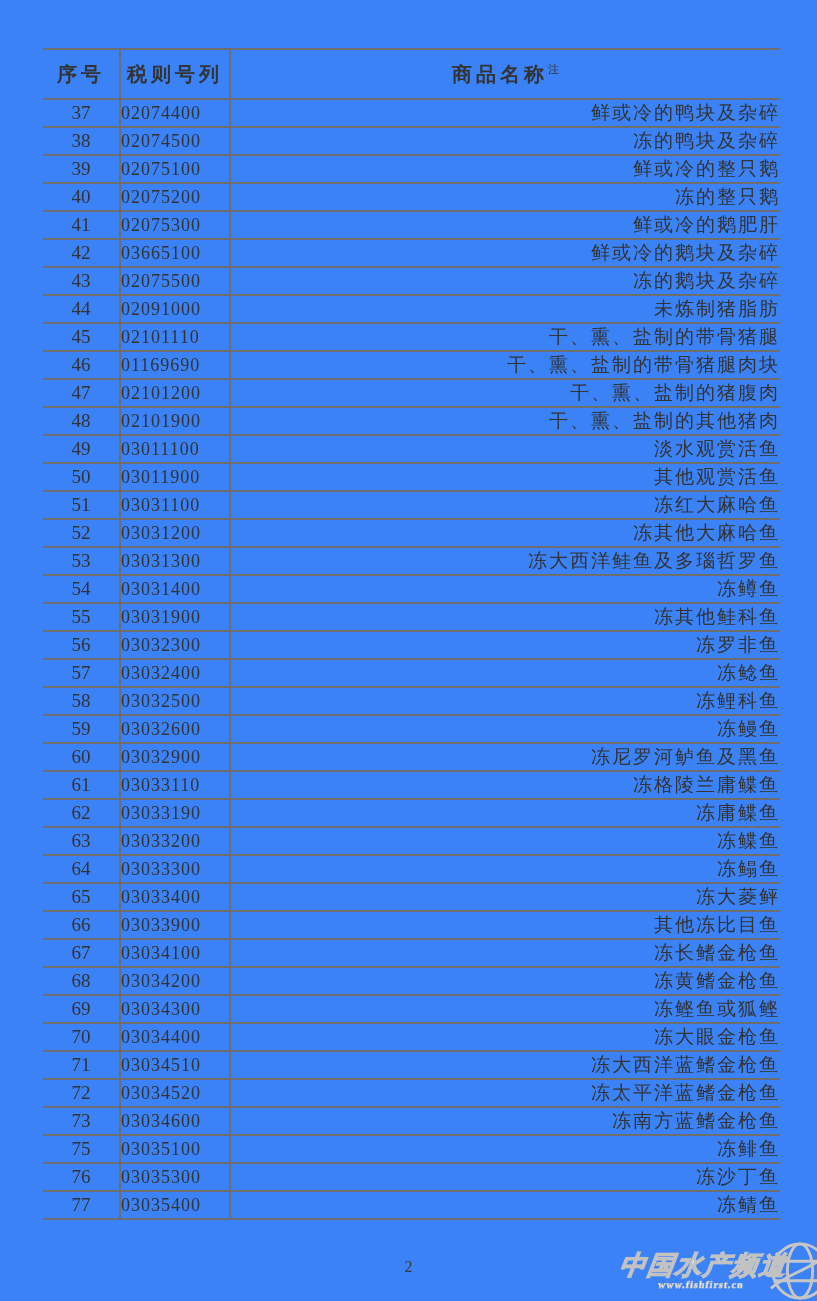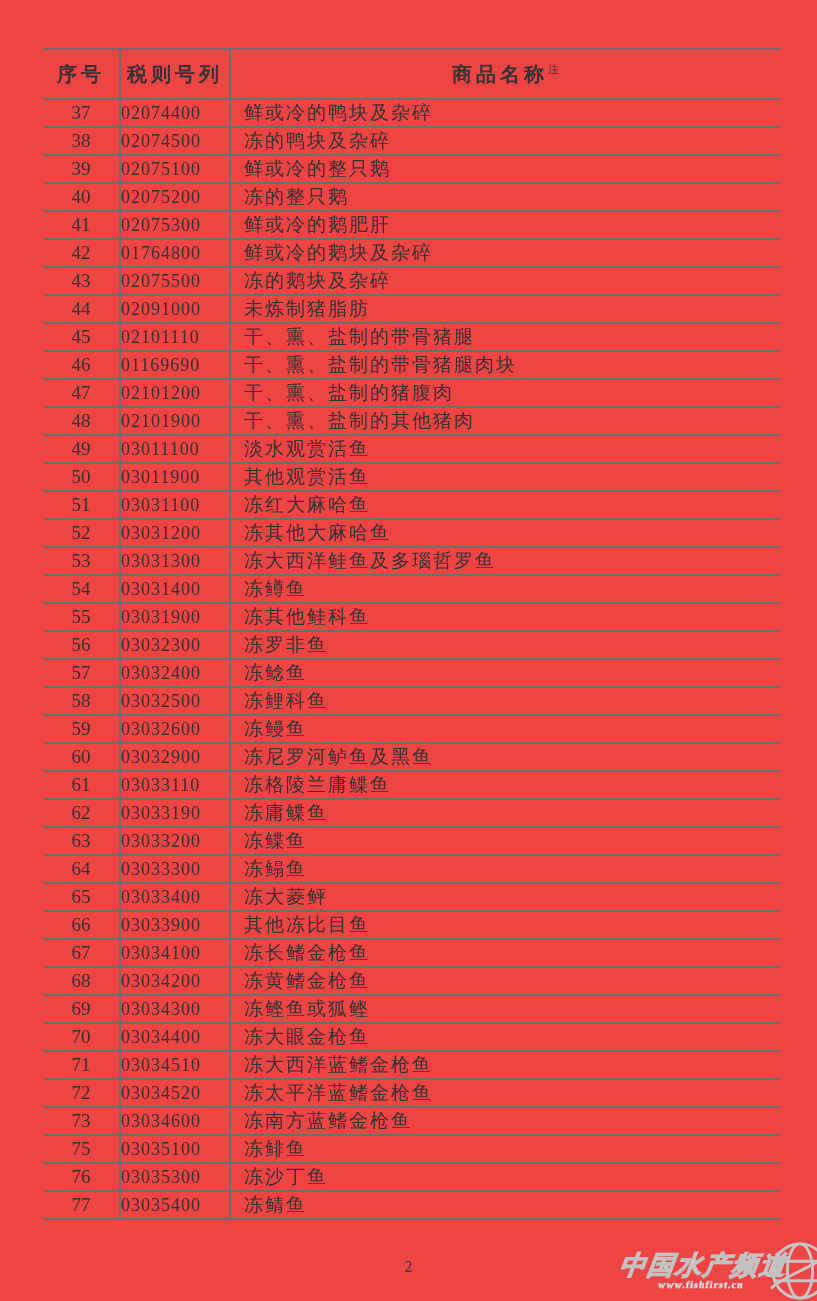--- a/index.html
+++ b/index.html
@@ -4,21 +4,21 @@
 <style>
   * { margin: 0; padding: 0; box-sizing: border-box; }
   html, body { background: #ffffff; }
   body { font-family: "Liberation Serif", "DejaVu Serif", serif; }
 
   .page {
     position: relative;
     width: 817px;
     height: 1301px;
     margin: 0 auto;
-    background: #ef4444;
+    background: #3b82f6;
     overflow: hidden;
     color: #2f2f2f;
   }
 
   
   .tariff-table {
     position: absolute;
     left: 43px;
     top: 48px;
     width: 737px;
@@ -54,21 +54,21 @@
     font-size: 11px;
     font-weight: normal;
     letter-spacing: 0;
     vertical-align: super;
     line-height: 0;
   }
 
   .tariff-table tbody td { height: 26px; font-size: 19px; line-height: 26px; }
   .tariff-table td.cell-index { text-align: center; font-size: 19px; }
   .tariff-table td.cell-code  { text-align: left; font-size: 18px; letter-spacing: 1px; }
-  .tariff-table td.cell-name  { text-align: left; padding-left: 13px; letter-spacing: 2px; }
+  .tariff-table td.cell-name  { text-align: right; padding-left: 13px; letter-spacing: 2px; }
 
   
   .page-number {
     position: absolute;
     left: 0; right: 0;
     top: 1258px;
     text-align: center;
     font-size: 16px;
     color: #3a3a3a;
     font-family: "Liberation Serif", "DejaVu Serif", serif;
@@ -146,21 +146,21 @@
           <td class="cell-code">02075200</td>
           <td class="cell-name">冻的整只鹅</td>
         </tr>
         <tr>
           <td class="cell-index">41</td>
           <td class="cell-code">02075300</td>
           <td class="cell-name">鲜或冷的鹅肥肝</td>
         </tr>
         <tr>
           <td class="cell-index">42</td>
-          <td class="cell-code">01764800</td>
+          <td class="cell-code">03665100</td>
           <td class="cell-name">鲜或冷的鹅块及杂碎</td>
         </tr>
         <tr>
           <td class="cell-index">43</td>
           <td class="cell-code">02075500</td>
           <td class="cell-name">冻的鹅块及杂碎</td>
         </tr>
         <tr>
           <td class="cell-index">44</td>
           <td class="cell-code">02091000</td>

